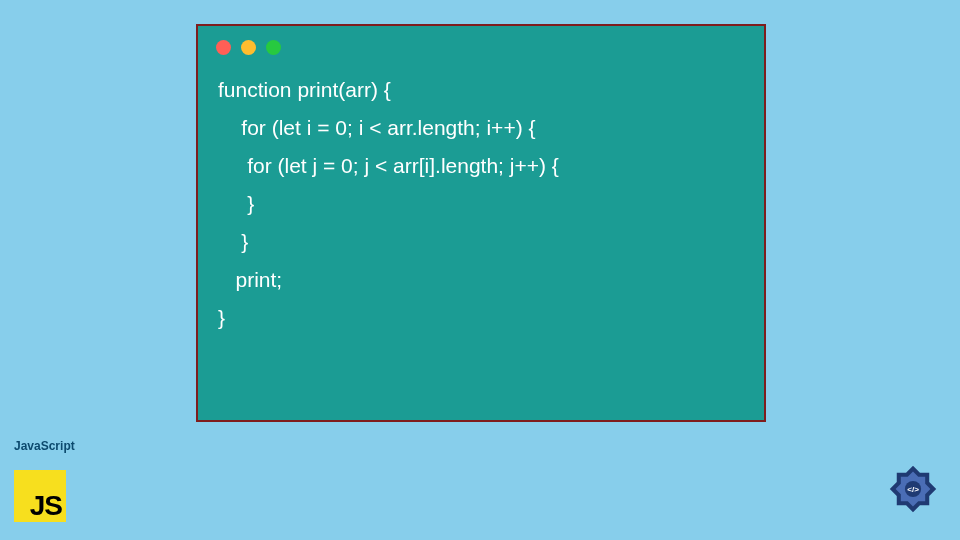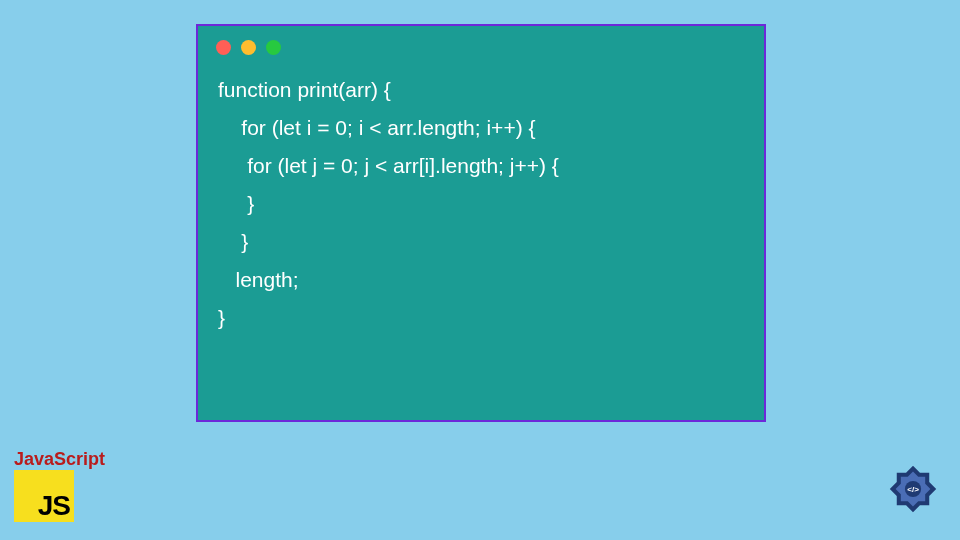--- a/index.html
+++ b/index.html
@@ -11,21 +11,21 @@
     font-family: Arial, sans-serif;
     overflow: hidden;
   }
   .code-panel {
     position: absolute;
     left: 196px;
     top: 24px;
     width: 570px;
     height: 398px;
     background: #1b9c94;
-    border: 2px solid #6d28d9;
+    border: 2px solid #7f1d1d;
   }
   .window-dots {
     display: flex;
     gap: 10px;
     padding: 14px 18px 8px 18px;
   }
   .dot {
     width: 15px;
     height: 15px;
     border-radius: 50%;
@@ -43,27 +43,27 @@
     font-family: Arial, sans-serif;
     white-space: pre;
   }
   .js-badge {
     position: absolute;
     left: 14px;
     bottom: 18px;
     text-align: left;
   }
   .js-label {
-    font-size: 18px;
+    font-size: 12px;
     font-weight: bold;
-    color: #b91c1c;
-    margin-bottom: 0;
+    color: #0c4a6e;
+    margin-bottom: 17px;
   }
   .js-logo {
-    width: 60px;
+    width: 52px;
     height: 52px;
     background: #f7df1e;
     position: relative;
     display: flex;
     align-items: flex-end;
     justify-content: flex-end;
   }
   .js-logo-text {
     font-weight: bold;
     font-size: 28px;
@@ -97,21 +97,21 @@
     <div class="dot dot-red"></div>
     <div class="dot dot-yellow"></div>
     <div class="dot dot-green"></div>
   </div>
   <div class="code-body">
     <div class="code-line">function print(arr) {</div>
     <div class="code-line">    for (let i = 0; i &lt; arr.length; i++) {</div>
     <div class="code-line">     for (let j = 0; j &lt; arr[i].length; j++) {</div>
     <div class="code-line">     }</div>
     <div class="code-line">    }</div>
-    <div class="code-line">   length;</div>
+    <div class="code-line">   print;</div>
     <div class="code-line">}</div>
   </div>
 </div>
 
 <div class="js-badge">
   <div class="js-label">JavaScript</div>
   <div class="js-logo">
     <span class="js-logo-text">JS</span>
   </div>
 </div>

